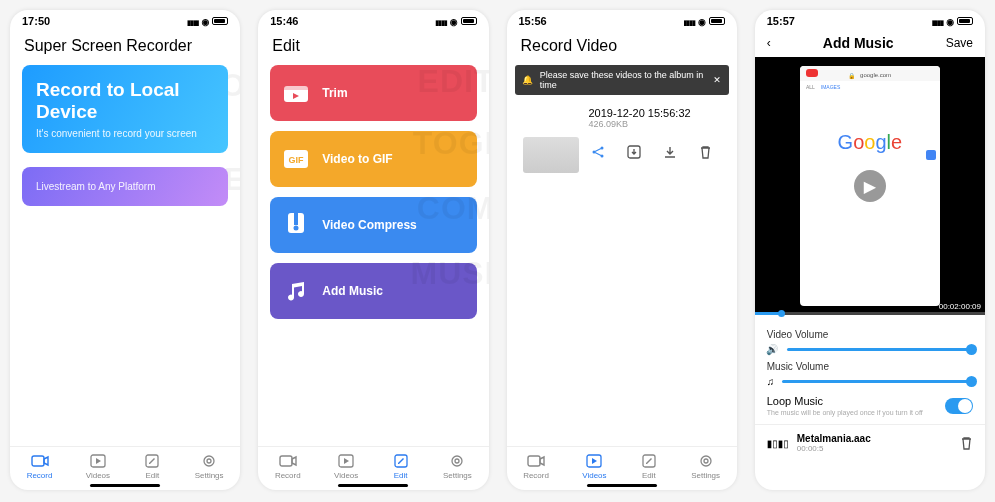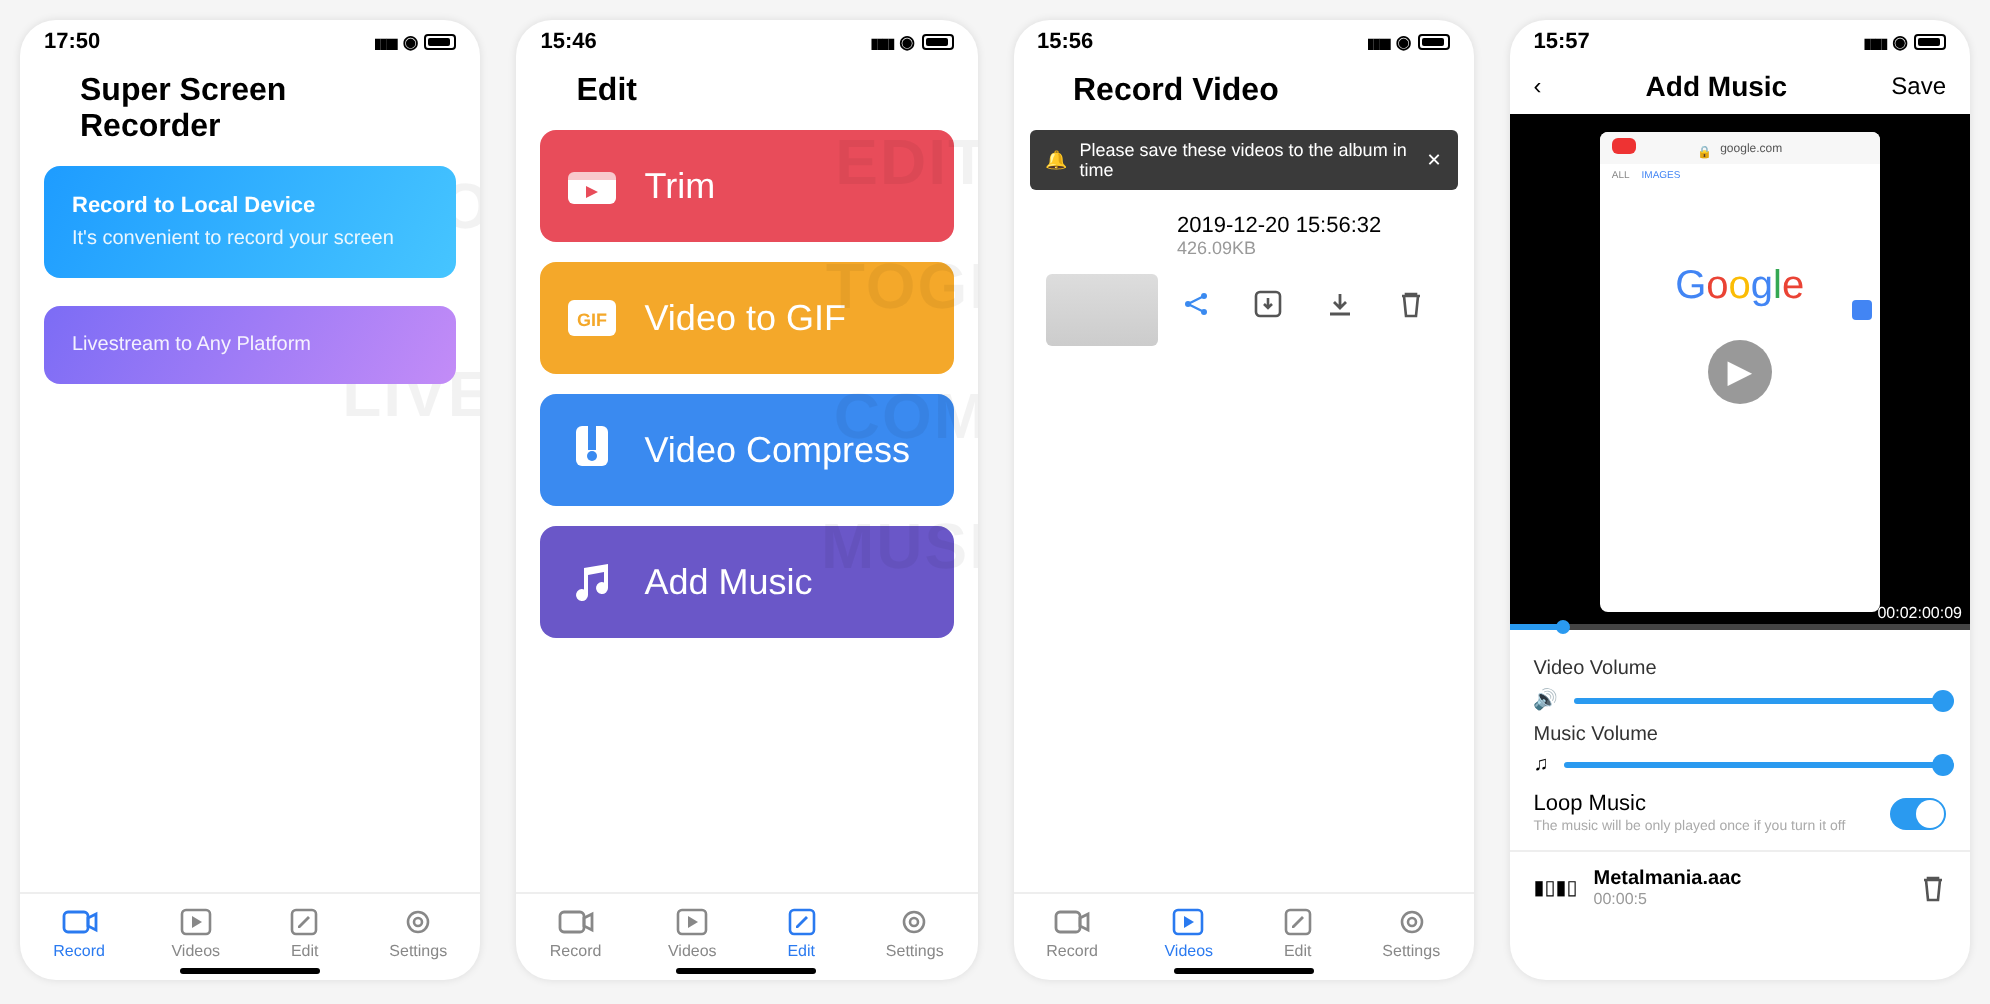--- a/index.html
+++ b/index.html
@@ -4,31 +4,31 @@
 <style>
   * { box-sizing: border-box; margin: 0; padding: 0; }
   body { font-family: -apple-system, Helvetica, Arial, sans-serif; background: #f5f5f5; display: flex; gap: 18px; padding: 10px; }
   .phone { width: 232px; height: 480px; background: #fff; border-radius: 18px; overflow: hidden; display: flex; flex-direction: column; box-shadow: 0 0 4px rgba(0,0,0,0.1); position: relative; }
   .status-bar { display: flex; justify-content: space-between; align-items: center; padding: 5px 12px 2px; font-size: 11px; font-weight: 600; }
   .status-icons { display: flex; gap: 3px; align-items: center; }
   .bars::before { content: "▮▮▮▮"; font-size: 7px; letter-spacing: -1px; }
   .wifi::before { content: "◉"; font-size: 9px; }
   .battery { width: 16px; height: 8px; border: 1px solid #000; border-radius: 2px; position: relative; }
   .battery::after { content: ""; position: absolute; left: 1px; top: 1px; bottom: 1px; width: 11px; background: #000; border-radius: 1px; }
-  .title { font-size: 16px; font-weight: 700; padding: 8px 30px 10px; }
+  .title { font-size: 16px; font-weight: 400; padding: 8px 14px 10px; }
   .content { flex: 1; padding: 0 12px; position: relative; overflow: hidden; }
   .watermark { position: absolute; right: -6px; font-size: 32px; font-weight: 700; color: rgba(0,0,0,0.05); letter-spacing: 1px; pointer-events: none; }
   .card { border-radius: 8px; color: #fff; padding: 14px 14px; margin-bottom: 14px; position: relative; }
-  .card-title { font-size: 11px; font-weight: 600; margin-bottom: 5px; }
+  .card-title { font-size: 19px; font-weight: 600; margin-bottom: 5px; }
   .card-sub { font-size: 10px; opacity: 0.9; }
   .c-blue { background: linear-gradient(120deg,#1e9cff,#46c5ff); }
   .c-purple { background: linear-gradient(120deg,#7c6cf5,#c38cf7); }
   .edit-card { display: flex; align-items: center; padding: 14px 12px; border-radius: 8px; color: #fff; margin-bottom: 10px; gap: 12px; }
   .edit-icon { width: 28px; height: 28px; display: flex; align-items: center; justify-content: center; }
-  .edit-label { font-size: 18px; font-weight: 400; }
+  .edit-label { font-size: 12px; font-weight: 700; }
   .e-red { background: #e84c5a; }
   .e-yellow { background: #f4a82a; }
   .e-blue { background: #3a8af0; }
   .e-purple { background: #6a57c8; }
   .tab-bar { display: flex; justify-content: space-around; padding: 6px 0 10px; border-top: 1px solid #eee; }
   .tab { display: flex; flex-direction: column; align-items: center; gap: 2px; font-size: 8px; color: #888; }
   .tab.active { color: #2a7af0; }
   .tab-icon { width: 18px; height: 16px; display: flex; align-items: center; justify-content: center; }
   .home-ind { position: absolute; bottom: 3px; left: 50%; transform: translateX(-50%); width: 70px; height: 3px; background: #000; border-radius: 3px; }
   .banner { background: #3a3a3a; color: #fff; font-size: 9px; padding: 5px 8px; display: flex; align-items: center; gap: 6px; margin: 0 0 8px; border-radius: 3px; position: relative; }

